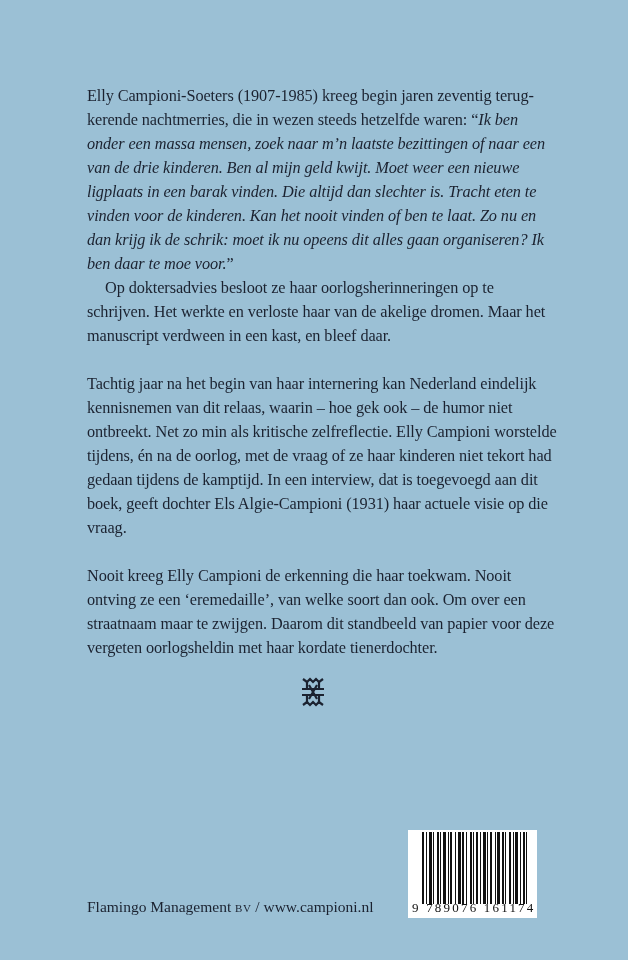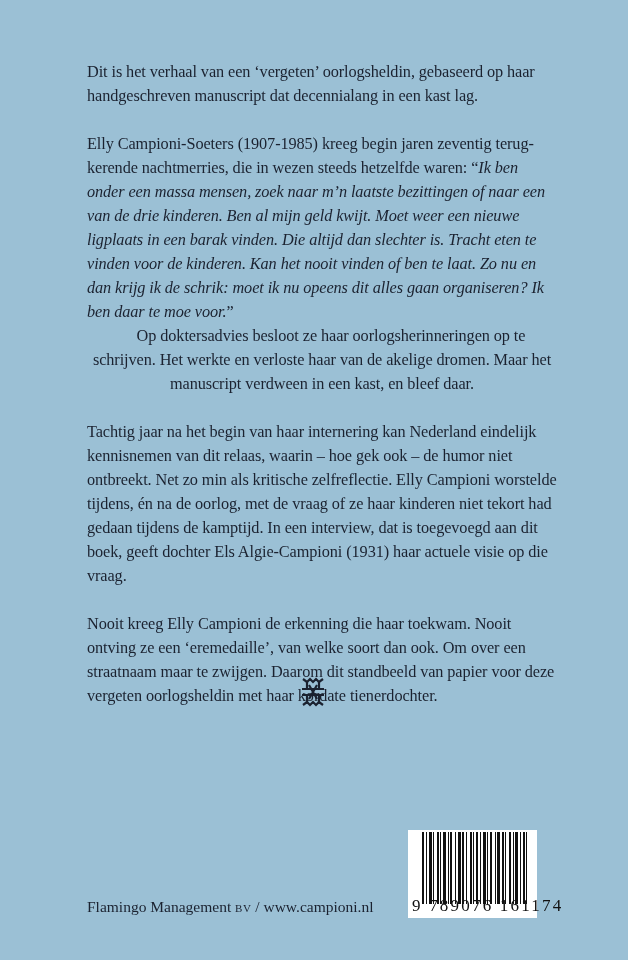--- a/index.html
+++ b/index.html
@@ -11,46 +11,45 @@
       position: relative;
     }
     .page { position: absolute; left: 87px; top: 60px; width: 470px; }
     p {
       margin: 0;
       font-size: 16.3px;
       line-height: 24px;
       letter-spacing: -0.1px;
     }
     .gap { margin-top: 24px; }
-    .indent { text-indent: 18px; text-align: center; }
+    .indent { text-indent: 18px; }
     em { font-style: italic; }
     .ornament {
       position: absolute; left: 300px; top: 677px; width: 26px; height: 30px;
     }
     .footer {
       position: absolute; left: 87px; top: 898px;
       font-size: 15.5px;
     }
     .sc { font-size: 11px; letter-spacing: 0.5px; }
     .barcode {
       position: absolute; left: 408px; top: 830px; width: 129px; height: 88px;
       background: #ffffff;
     }
     .bars { position: absolute; left: 14px; top: 2px; width: 112px; height: 72px; display: flex; }
     .bars span { display: block; height: 100%; background: #111; }
     .digits {
       position: absolute; left: 4px; bottom: 2px; width: 124px;
-      font-size: 17px; letter-spacing: 2.2px; color: #111; white-space: nowrap;
+      font-size: 13px; letter-spacing: 2.2px; color: #111; white-space: nowrap;
     }
   </style>
 </head>
 <body>
 
 <div class="page">
-  <p>Dit is het verhaal van een ‘vergeten’ oorlogsheldin, gebaseerd op haar handgeschreven manuscript dat decennialang in een kast lag.</p>
 
   <p class="gap"><span>Elly Campioni-Soeters (1907-1985) kreeg begin jaren zeventig terug­kerende nachtmerries, die in wezen steeds hetzelfde waren: “</span><em>Ik ben onder een massa mensen, zoek naar m’n laatste bezittingen of naar een van de drie kinderen. Ben al mijn geld kwijt. Moet weer een nieuwe ligplaats in een barak vinden. Die altijd dan slechter is. Tracht eten te vinden voor de kinderen. Kan het nooit vinden of ben te laat. Zo nu en dan krijg ik de schrik: moet ik nu opeens dit alles gaan organiseren? Ik ben daar te moe voor.</em><span>”</span></p>
   <p class="indent">Op doktersadvies besloot ze haar oorlogsherinneringen op te schrijven. Het werkte en verloste haar van de akelige dromen. Maar het manuscript verdween in een kast, en bleef daar.</p>
 
   <p class="gap">Tachtig jaar na het begin van haar internering kan Nederland einde­lijk kennisnemen van dit relaas, waarin – hoe gek ook – de humor niet ontbreekt. Net zo min als kritische zelfreflectie. Elly Campioni worstelde tijdens, én na de oorlog, met de vraag of ze haar kinderen niet tekort had gedaan tijdens de kamptijd. In een interview, dat is toegevoegd aan dit boek, geeft dochter Els Algie-Campioni (1931) haar actuele visie op die vraag.</p>
 
   <p class="gap">Nooit kreeg Elly Campioni de erkenning die haar toekwam. Nooit ontving ze een ‘eremedaille’, van welke soort dan ook. Om over een straatnaam maar te zwijgen. Daarom dit standbeeld van papier voor deze vergeten oorlogsheldin met haar kordate tienerdochter.</p>
 </div>
 
 <div class="ornament">

